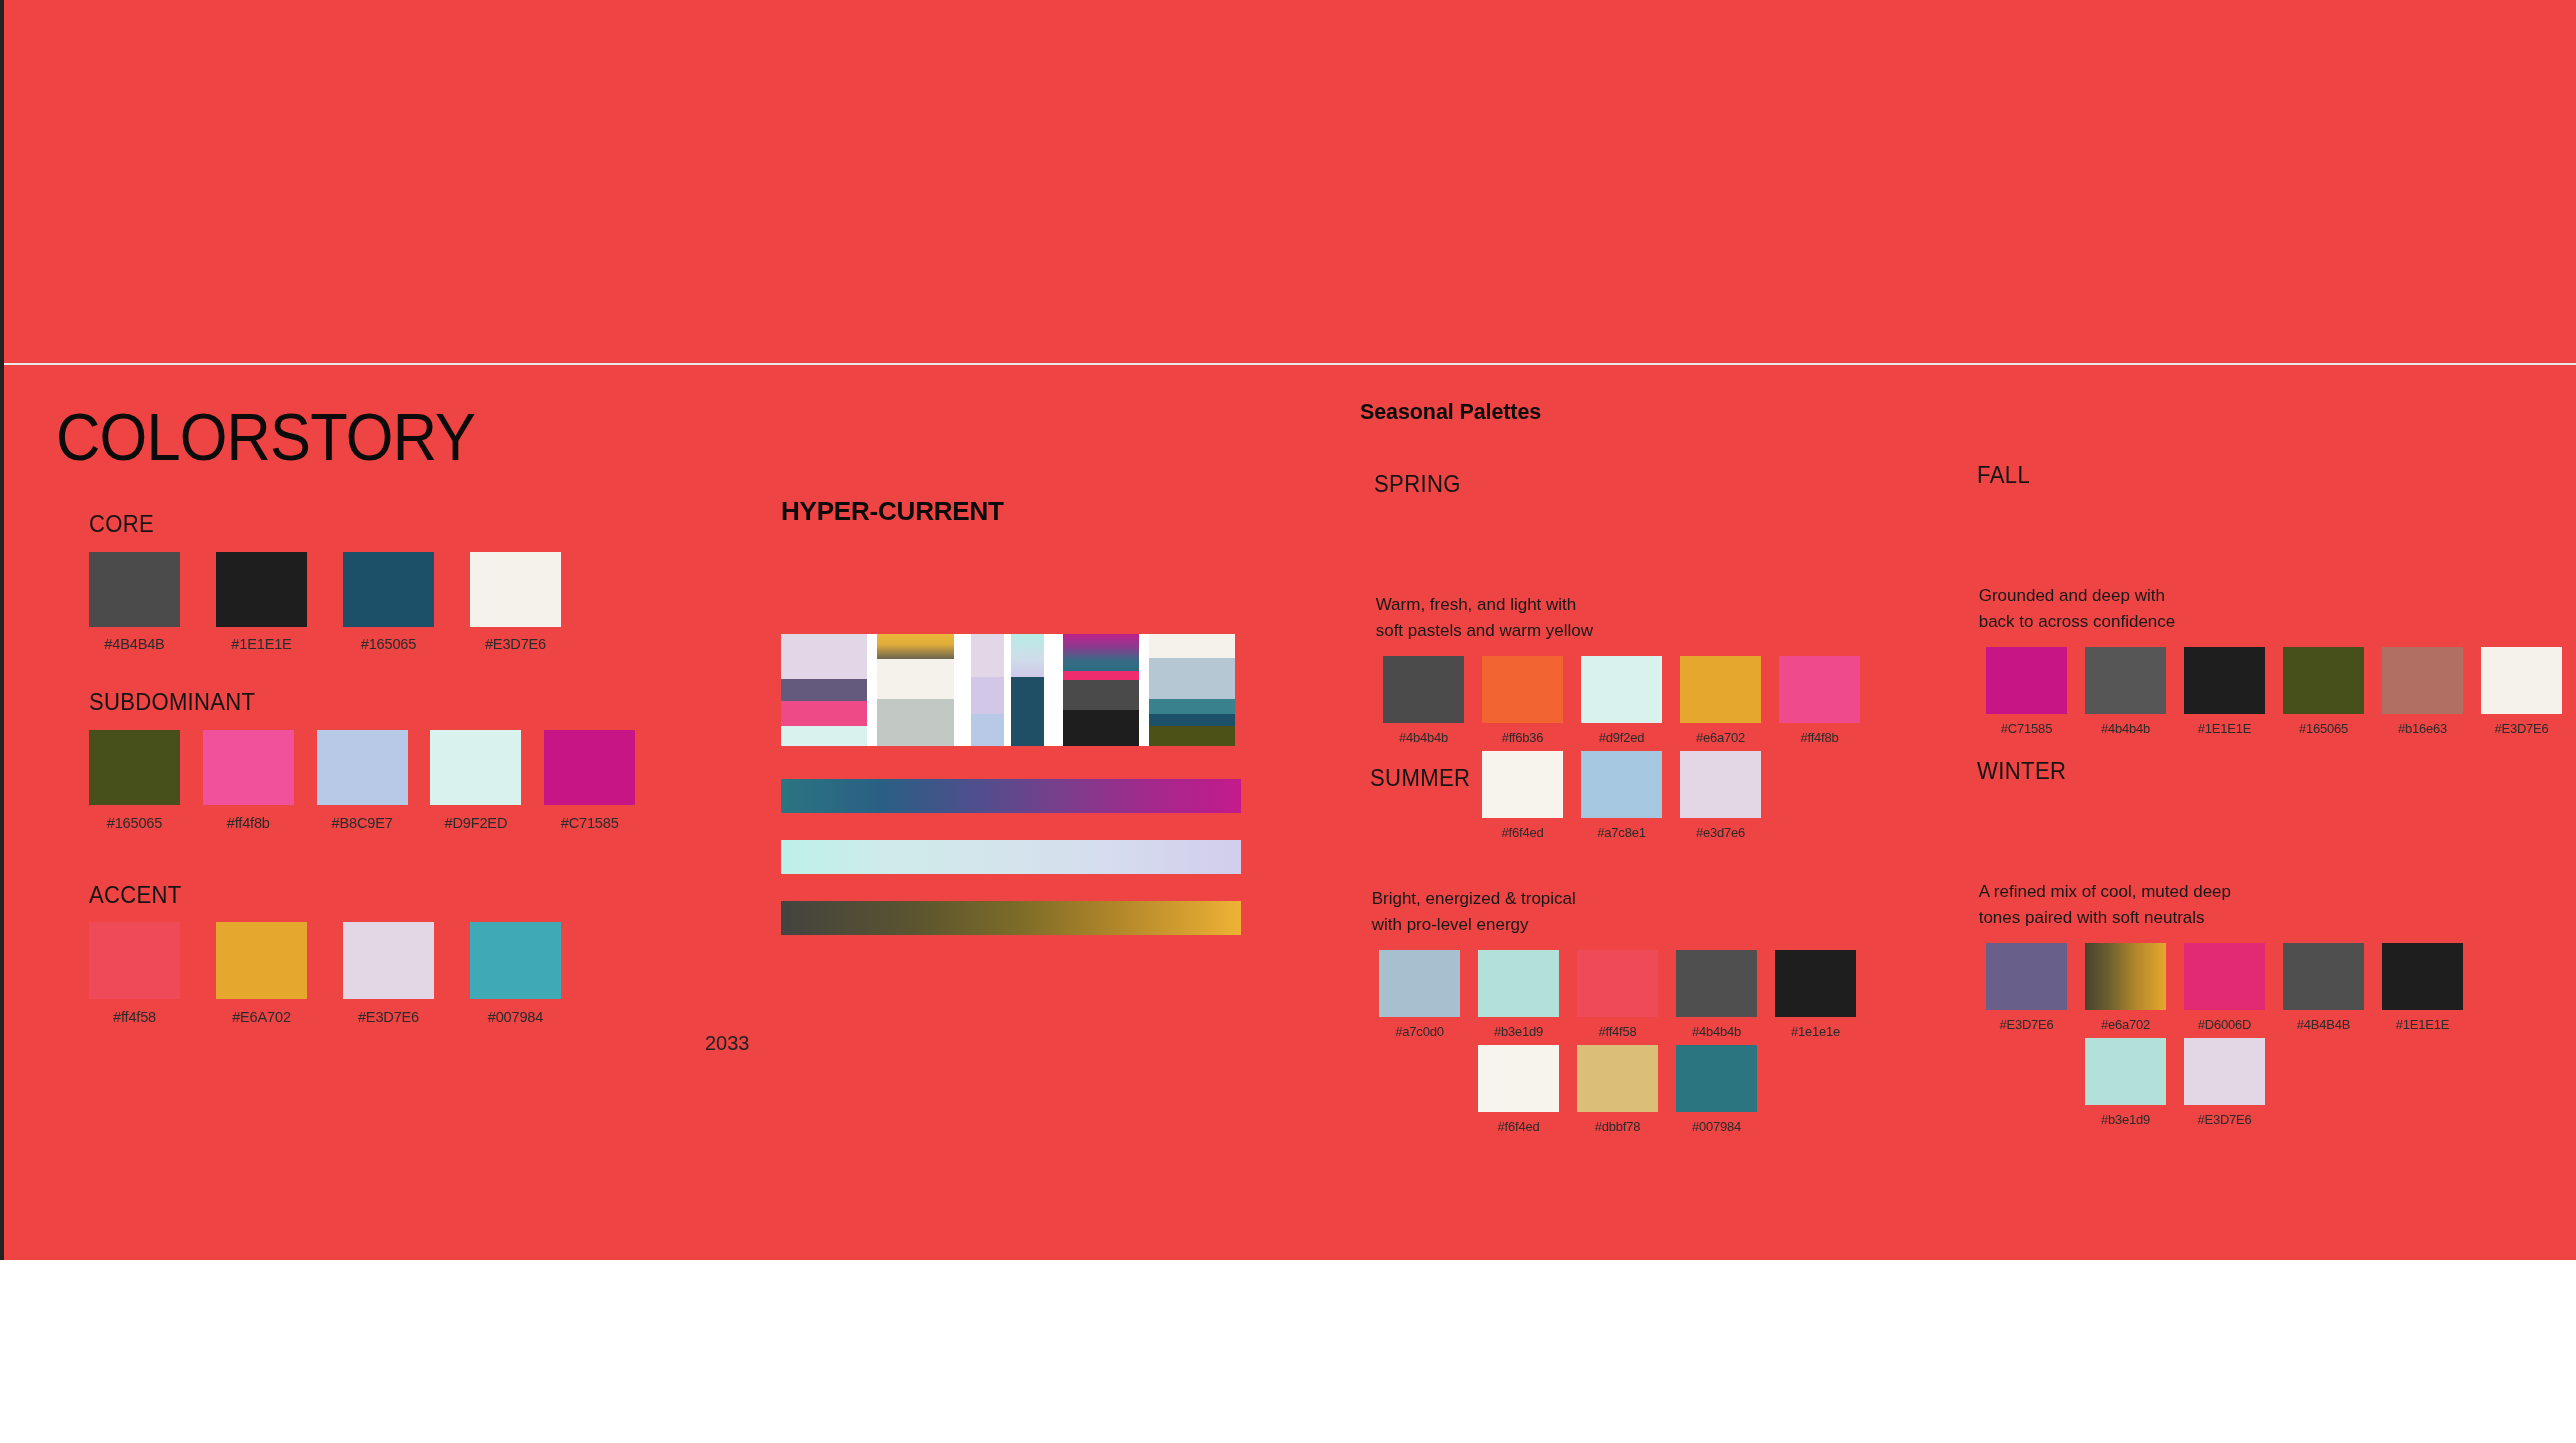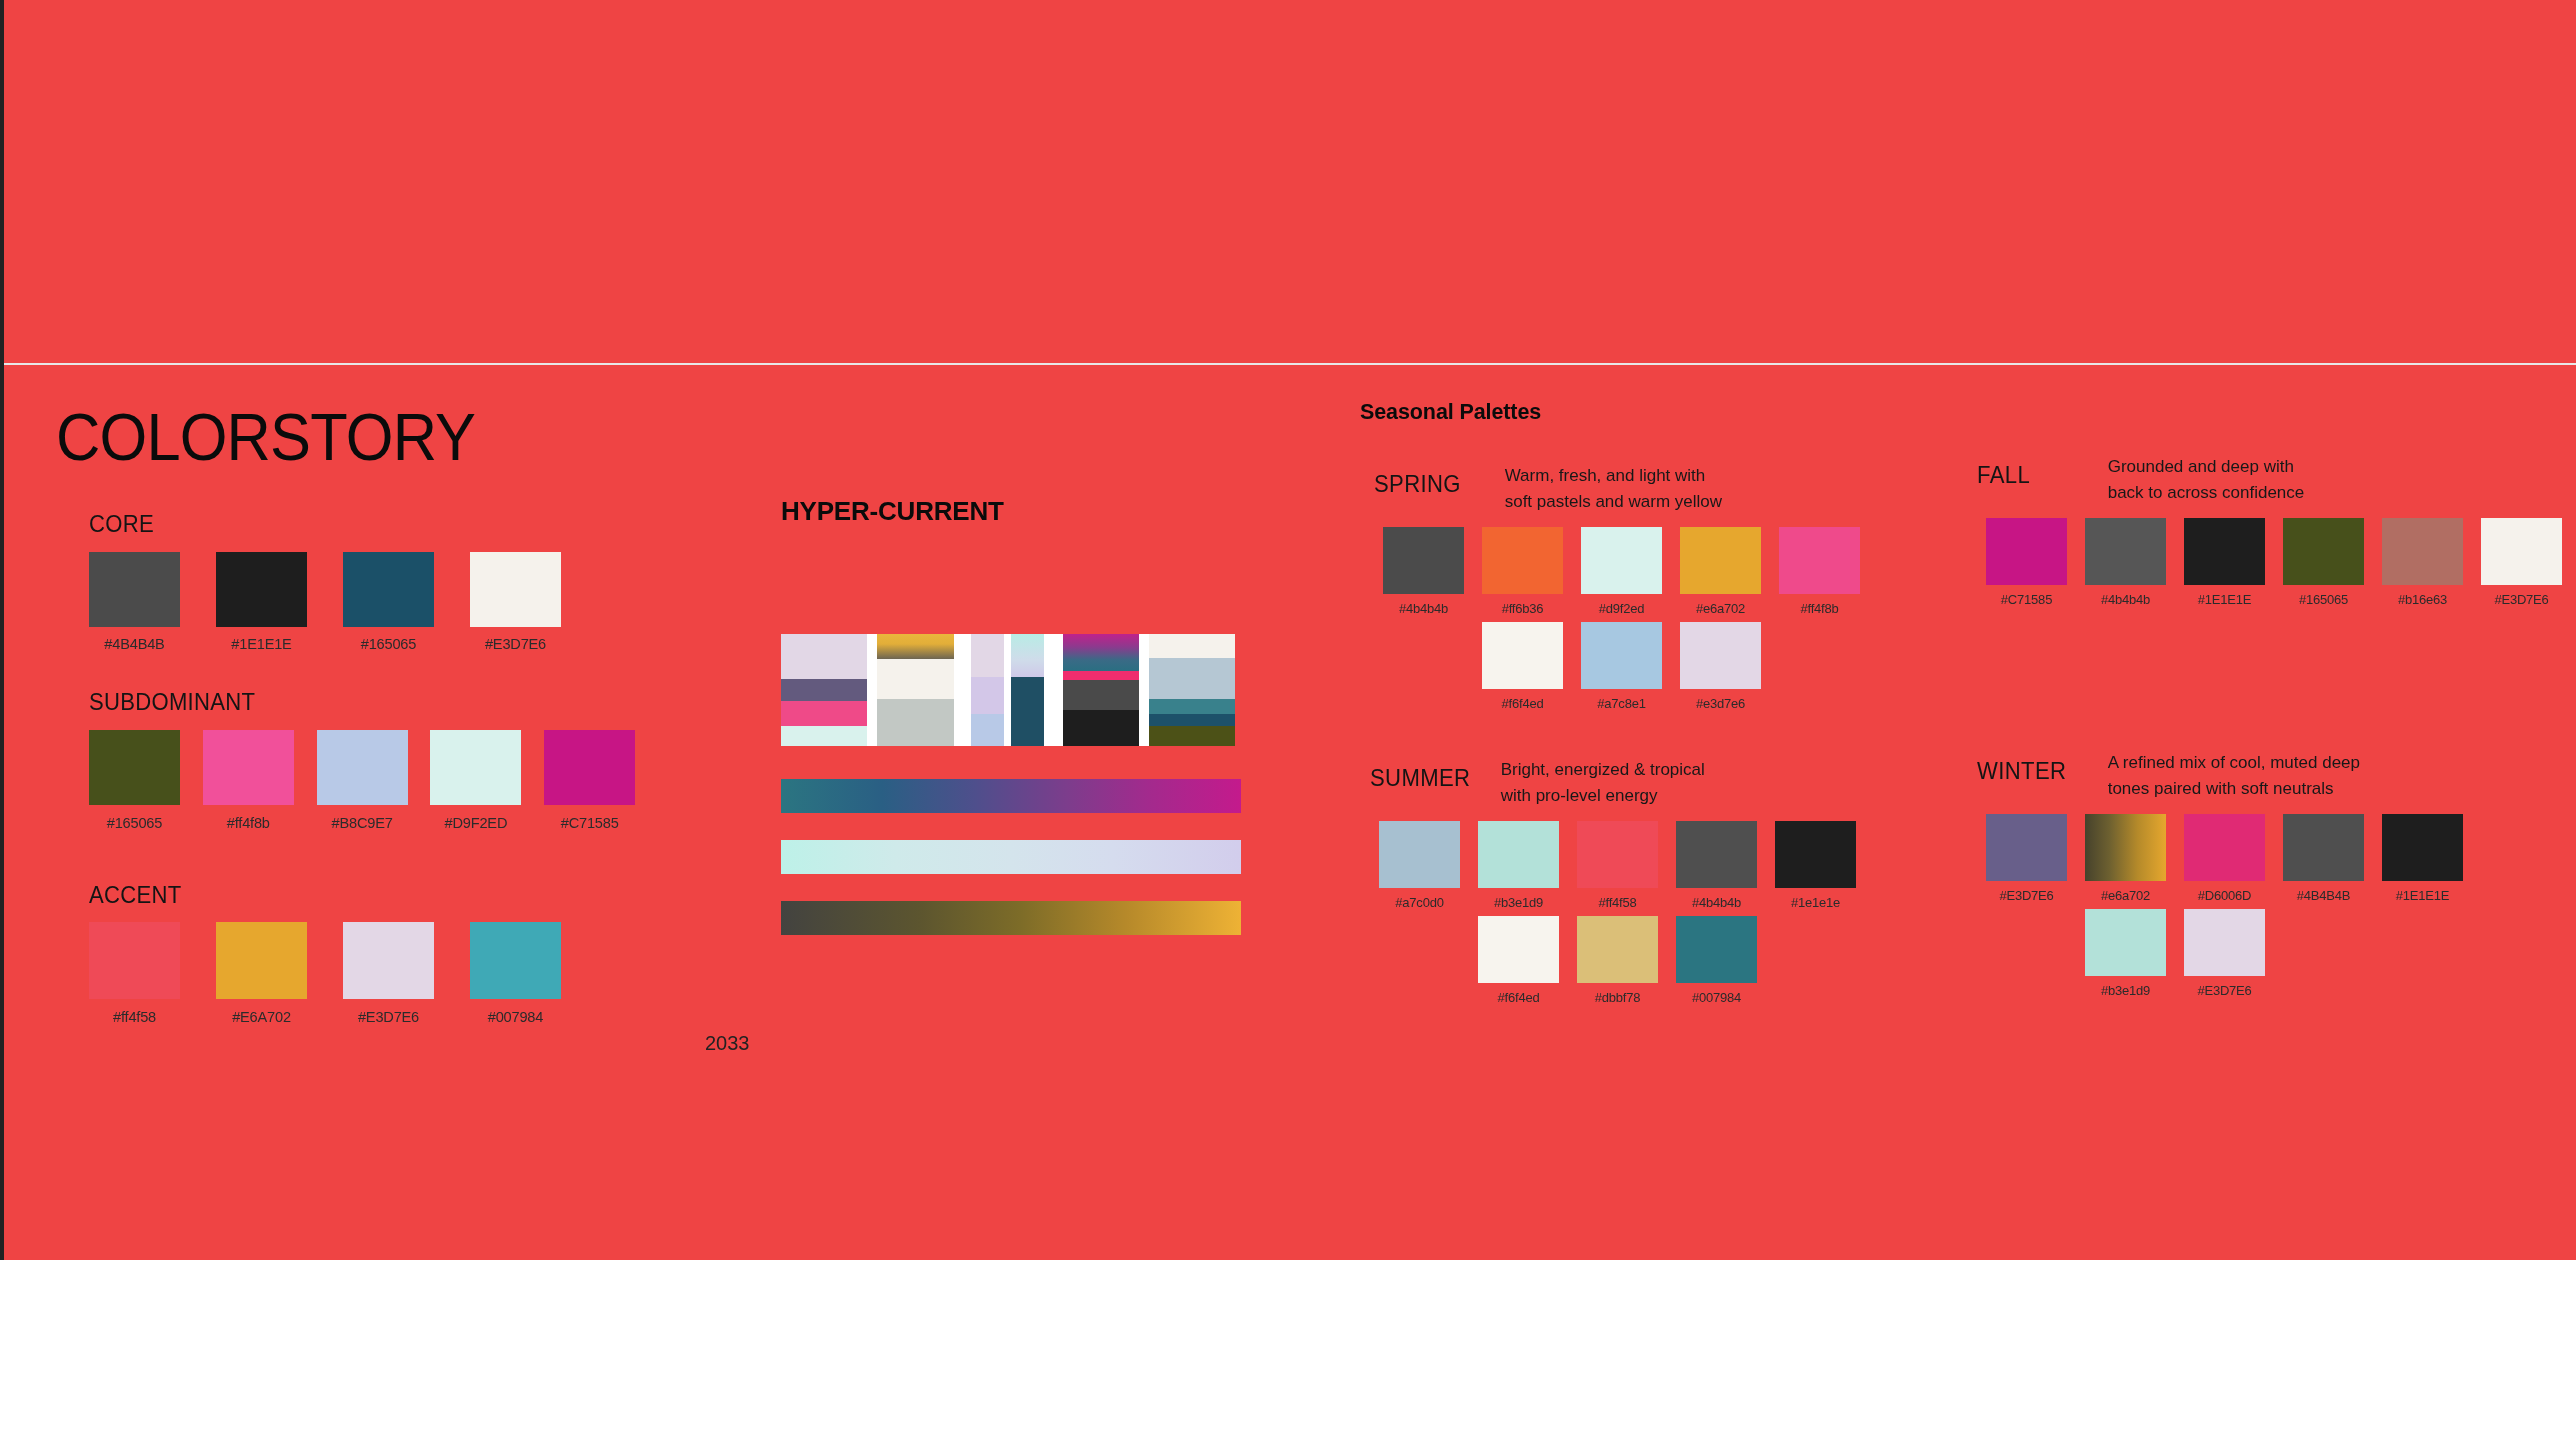--- a/index.html
+++ b/index.html
@@ -162,21 +162,21 @@
 
   .season {
     position: absolute;
     width: 602px;
   }
   .season.spring { left: 1370px; top: 463px; }
   .season.fall   { left: 1973px; top: 454px; }
   .season.summer { left: 1366px; top: 757px; }
   .season.winter { left: 1973px; top: 750px; }
 
-  .season-head { display: flex; align-items: flex-start; }
+  .season-head { display: flex; align-items: flex-start; flex-direction: column; }
 
   .season-name {
     font-size: 24px;
     color: #141414;
     font-family: "Liberation Sans Narrow", "Liberation Sans", sans-serif;
     transform: scaleX(0.92);
     transform-origin: left top;
     letter-spacing: 0.4px;
     white-space: nowrap;
     width: 129px;

